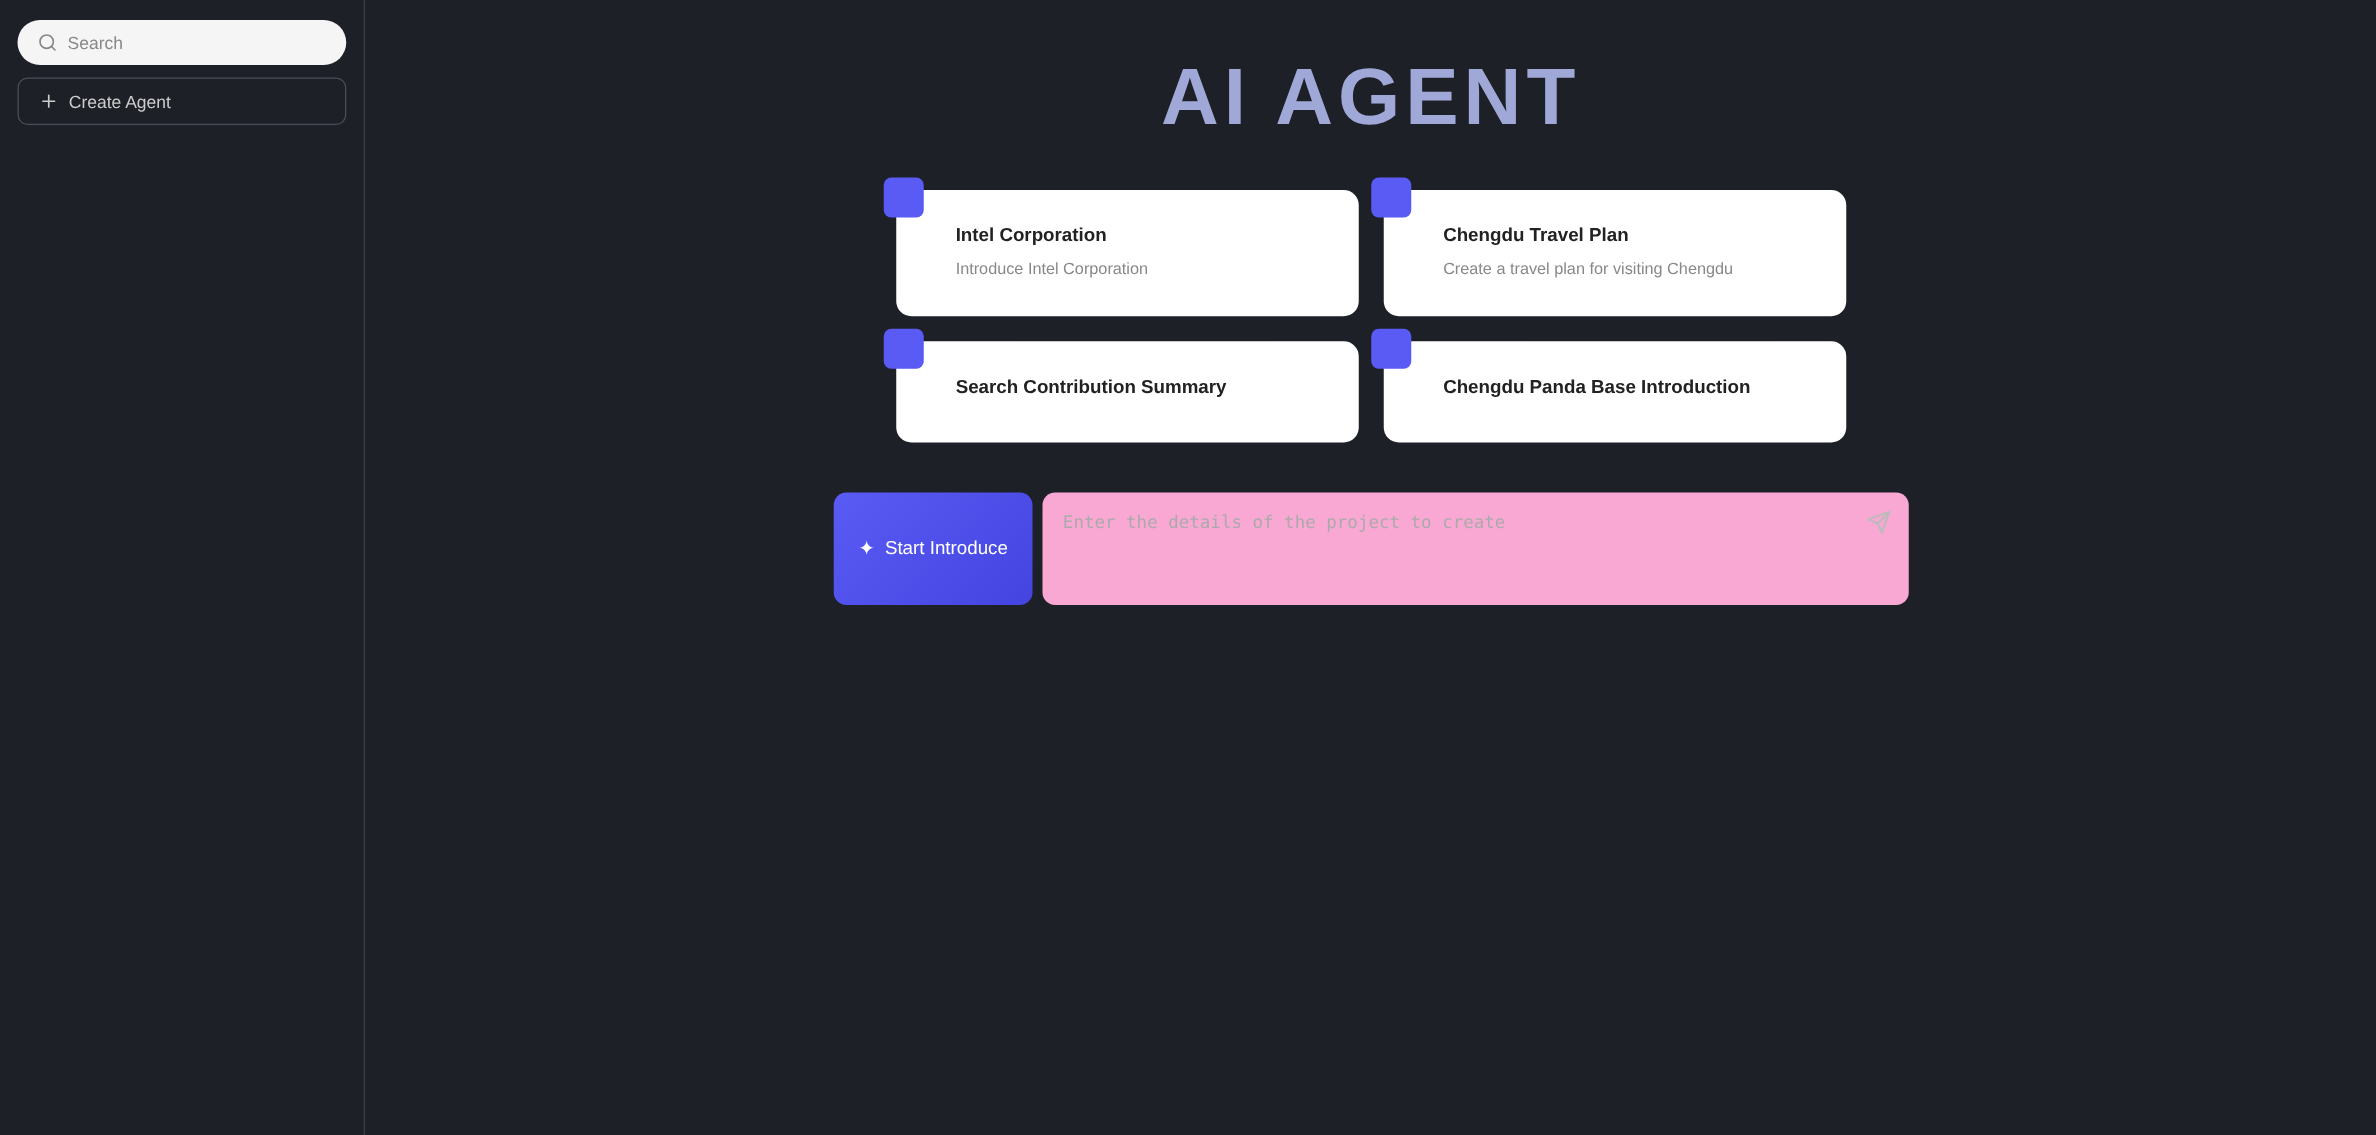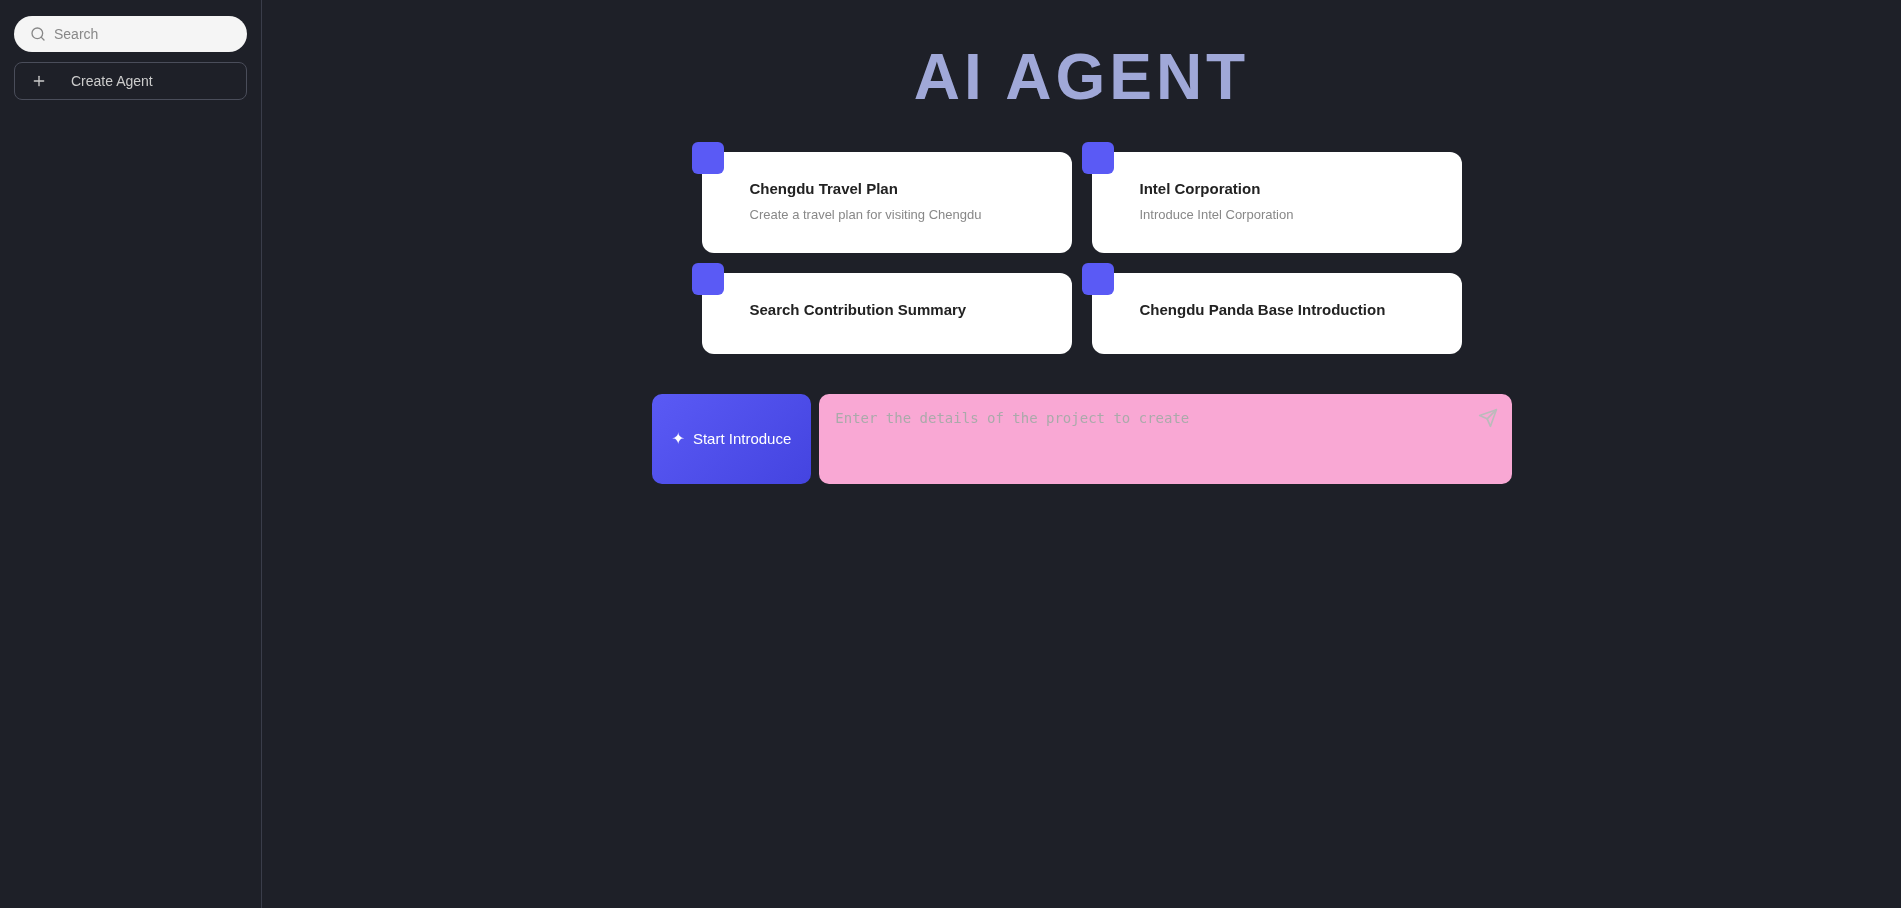--- a/index.html
+++ b/index.html
@@ -12,21 +12,21 @@
       width: 1901px;
       height: 908px;
       background-color: #1e2028;
       font-family: -apple-system, BlinkMacSystemFont, 'Segoe UI', sans-serif;
       display: flex;
       overflow: hidden;
     }
 
     
     .sidebar {
-      width: 262px;
+      width: 292px;
       height: 100%;
       background-color: #1e2028;
       border-right: 1px solid #3a3d4a;
       display: flex;
       flex-direction: column;
       padding: 16px 14px;
       gap: 10px;
       flex-shrink: 0;
     }
 
@@ -46,21 +46,21 @@
     }
 
     .search-box span {
       color: #888;
       font-size: 14px;
     }
 
     .create-agent-btn {
       display: flex;
       align-items: center;
-      gap: 24px;
+      gap: 8px;
       background-color: transparent;
       border: 1px solid #4a4d5a;
       border-radius: 8px;
       padding: 10px 16px;
       color: #ccc;
       font-size: 14px;
       cursor: pointer;
       text-align: left;
     }
 
@@ -227,28 +227,28 @@
 
 </div>
 
 <div class="main-content">
   <h1 class="page-title">AI AGENT</h1>
 
   <div class="cards-grid">
 
     <div class="agent-card">
       <div class="card-icon"></div>
+      <div class="card-title">Intel Corporation</div>
+      <div class="card-desc">Introduce Intel Corporation</div>
+    </div>
+
+    <div class="agent-card">
+      <div class="card-icon"></div>
       <div class="card-title">Chengdu Travel Plan</div>
       <div class="card-desc">Create a travel plan for visiting Chengdu</div>
-    </div>
-
-    <div class="agent-card">
-      <div class="card-icon"></div>
-      <div class="card-title">Intel Corporation</div>
-      <div class="card-desc">Introduce Intel Corporation</div>
     </div>
 
     <div class="agent-card">
       <div class="card-icon"></div>
       <div class="card-title">Search Contribution Summary</div>
     </div>
 
     <div class="agent-card">
       <div class="card-icon"></div>
       <div class="card-title">Chengdu Panda Base Introduction</div>

